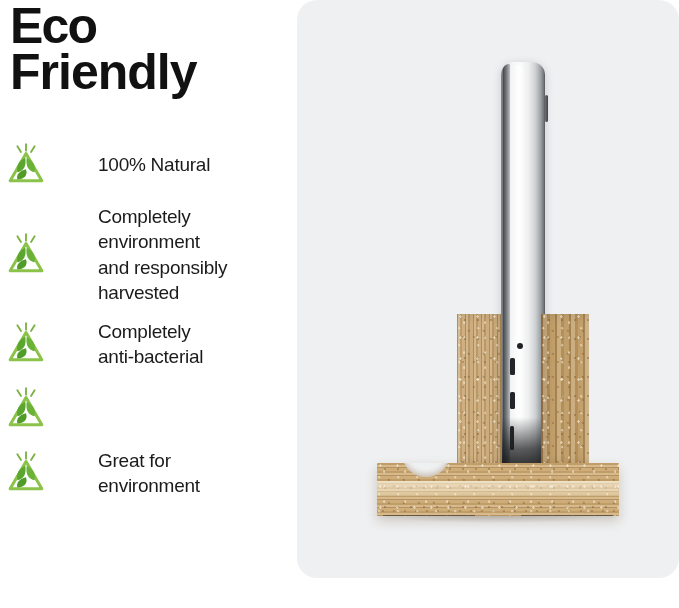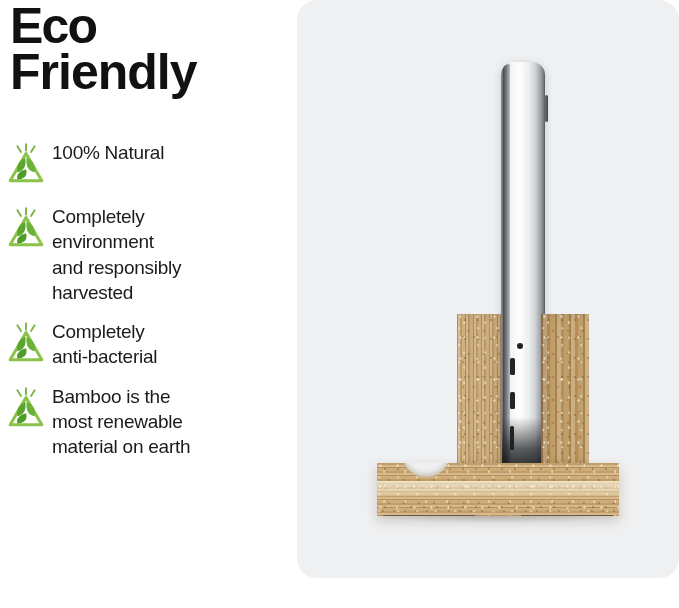--- a/index.html
+++ b/index.html
@@ -51,22 +51,23 @@
 
   
   #feature-list {
     position: absolute;
     left: 0px;
     top: 140px;
     width: 290px;
   }
   .feature-row {
     display: flex;
-    align-items: flex-start;
+    align-items: center;
     margin-bottom: 14px;
+    gap: 46px;
   }
   .feature-icon-wrap {
     flex: 0 0 52px;
     width: 52px;
     height: 50px;
     display: flex;
     align-items: center;
     justify-content: center;
   }
   .feature-icon-wrap svg {
@@ -378,25 +379,39 @@
             <line x1="32" y1="3" x2="32" y2="12"></line>
             <line x1="20" y1="6" x2="25" y2="14"></line>
             <line x1="44" y1="6" x2="39" y2="14"></line>
           </g>
           <path d="M32 16 L54 54 L10 54 Z" fill="none" stroke="#8bc34a" stroke-width="4.2" stroke-linejoin="round"></path>
           <path d="M31 22 C22 26 18 34 20 42 C28 41 33 34 31 22 Z" fill="#5aa62f"></path>
           <path d="M33 22 C42 26 46 34 44 42 C36 41 31 34 33 22 Z" fill="#6bb239"></path>
           <path d="M32 38 C23 40 18 46 20 52 C29 52 35 47 32 38 Z" fill="#4f9c28"></path>
         </svg>
       </span>
-      <span class="feature-label">Bamboo is the
-most renewable
-material on earth</span>
-    </div>
-
+    </div>
+
+    <div class="feature-row">
+      <span class="feature-icon-wrap">
+        <svg viewBox="0 0 64 64">
+          <g stroke="#7cb342" stroke-width="2.6" stroke-linecap="round" fill="none">
+            <line x1="32" y1="3" x2="32" y2="12"></line>
+            <line x1="20" y1="6" x2="25" y2="14"></line>
+            <line x1="44" y1="6" x2="39" y2="14"></line>
+          </g>
+          <path d="M32 16 L54 54 L10 54 Z" fill="none" stroke="#8bc34a" stroke-width="4.2" stroke-linejoin="round"></path>
+          <path d="M31 22 C22 26 18 34 20 42 C28 41 33 34 31 22 Z" fill="#5aa62f"></path>
+          <path d="M33 22 C42 26 46 34 44 42 C36 41 31 34 33 22 Z" fill="#6bb239"></path>
+          <path d="M32 38 C23 40 18 46 20 52 C29 52 35 47 32 38 Z" fill="#4f9c28"></path>
+        </svg>
+      </span>
+      <span class="feature-label">Great for
+environment</span>
+    </div>
 
   </div>
 </div>
 
 <div id="product-panel">
   <div id="product-stage">
 
     <div id="base-shadow"></div>
 
     <div id="stand-upright-back">

